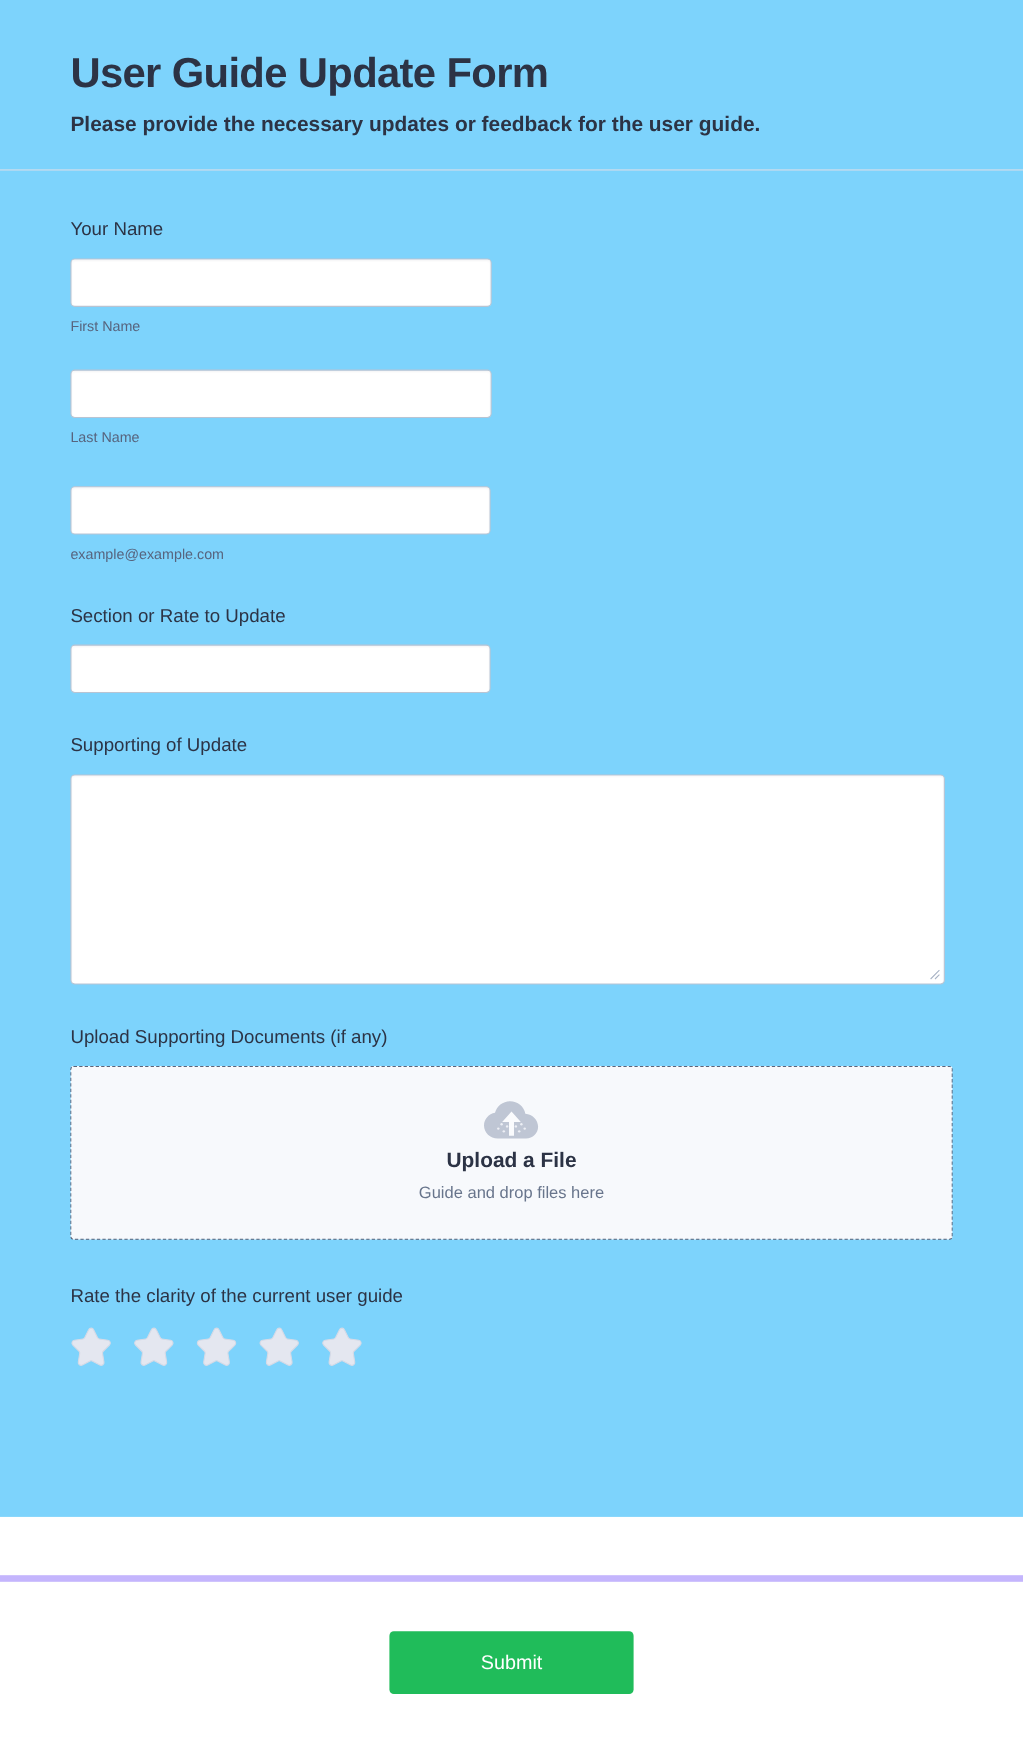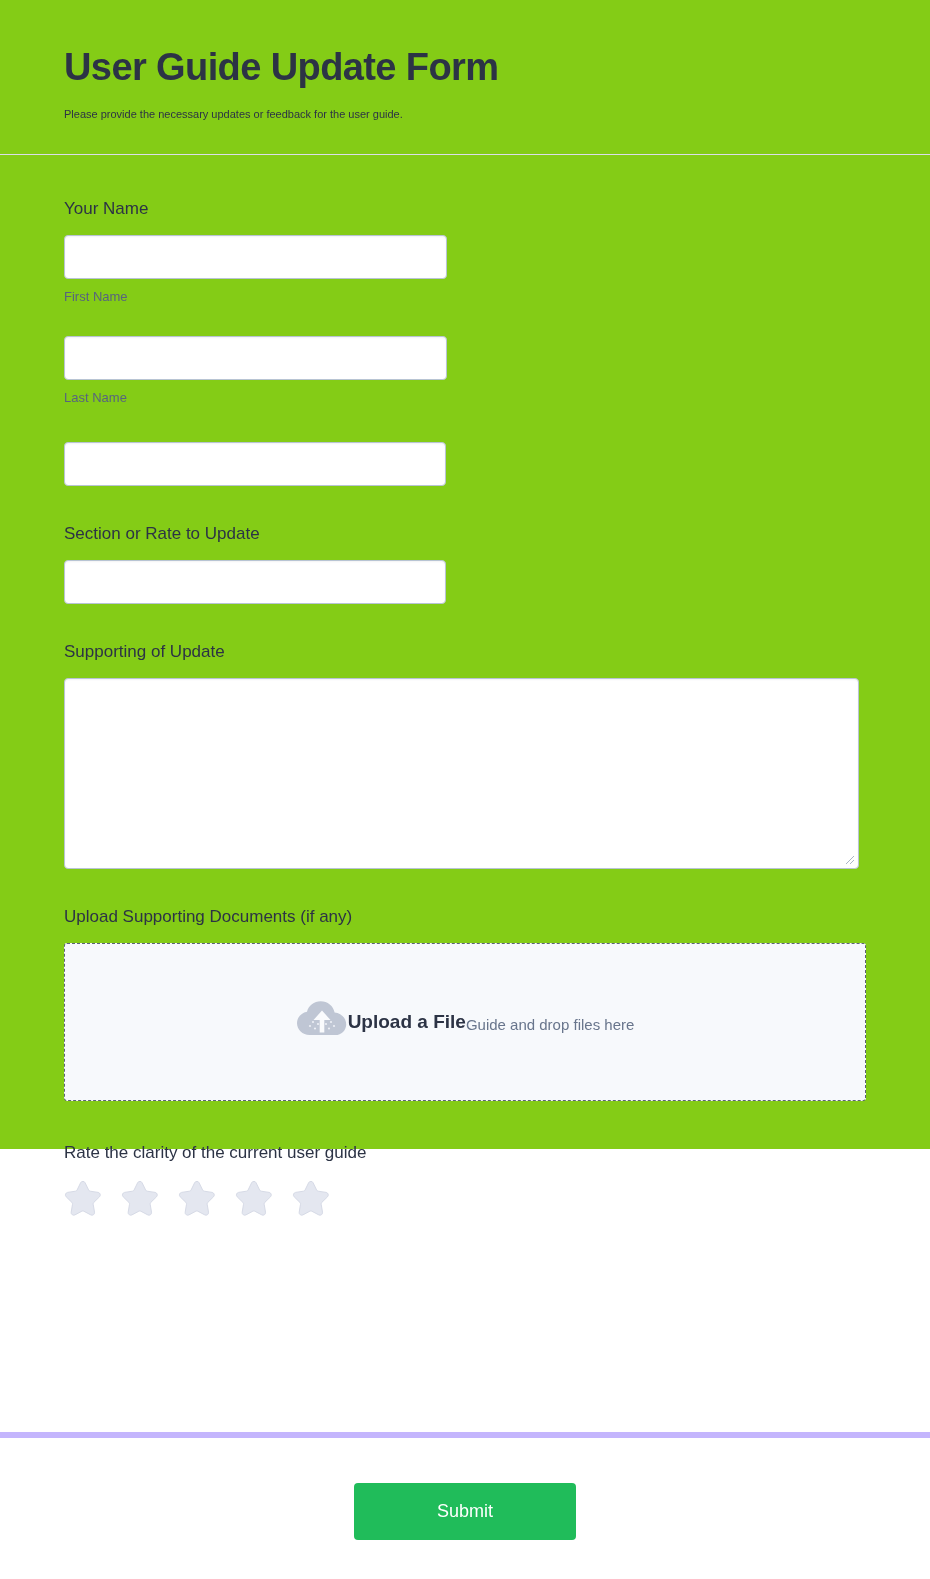--- a/index.html
+++ b/index.html
@@ -11,42 +11,42 @@
     width: 930px;
     height: 1579px;
     font-family: "Liberation Sans", sans-serif;
     color: #2C3345;
     -webkit-font-smoothing: antialiased;
     overflow: hidden;
   }
   .form-root {
     position: relative;
     width: 930px;
-    height: 1149px;
-    background: #84cc16;
+    height: 1379px;
+    background: #7dd3fc;
   }
 
   
   .form-header {
     padding: 44px 64px 28px 64px;
     border-bottom: 1px solid #DBDEE8;
   }
   .form-title {
     margin: 0;
     font-size: 38px;
     line-height: 46px;
     font-weight: bold;
     letter-spacing: -0.6px;
     color: #2C3345;
   }
   .form-subtitle {
     margin: 12px 0 0 0;
-    font-size: 11px;
+    font-size: 19px;
     line-height: 24px;
-    font-weight: normal;
+    font-weight: bold;
     color: #2C3345;
   }
 
   
   .form-body {
     padding: 42px 64px 0 64px;
   }
   .field-block {
     margin-bottom: 36px;
   }
@@ -123,21 +123,21 @@
   
   .upload-block { margin-bottom: 40px; }
   .dropzone {
     box-sizing: border-box;
     width: 802px;
     height: 158px;
     background: #F7F9FC;
     border: 1px dashed #5C6378;
     border-radius: 3px;
     display: flex;
-    flex-direction: row;
+    flex-direction: column;
     align-items: center;
     justify-content: center;
   }
   .cloud-icon { margin-bottom: 7px; }
   .upload-title {
     font-size: 19px;
     line-height: 24px;
     font-weight: bold;
     color: #2C3345;
     margin: 0;
@@ -207,20 +207,21 @@
         </div>
         <div class="name-col">
           <input class="text-input" type="text" placeholder="" style="">
           <span class="sub-label">Last Name</span>
         </div>
       </div>
     </div>
 
     <div class="field-block">
       <input class="text-input input-md" type="email" placeholder="" style="">
+      <span class="sub-label">example@example.com</span>
     </div>
 
     <div class="field-block">
       <span class="field-label">Section or Rate to Update</span>
       <input class="text-input input-md" type="text" placeholder="" style="">
     </div>
 
     <div class="field-block">
       <span class="field-label">Supporting of Update</span>
       <div class="textarea-wrap">

